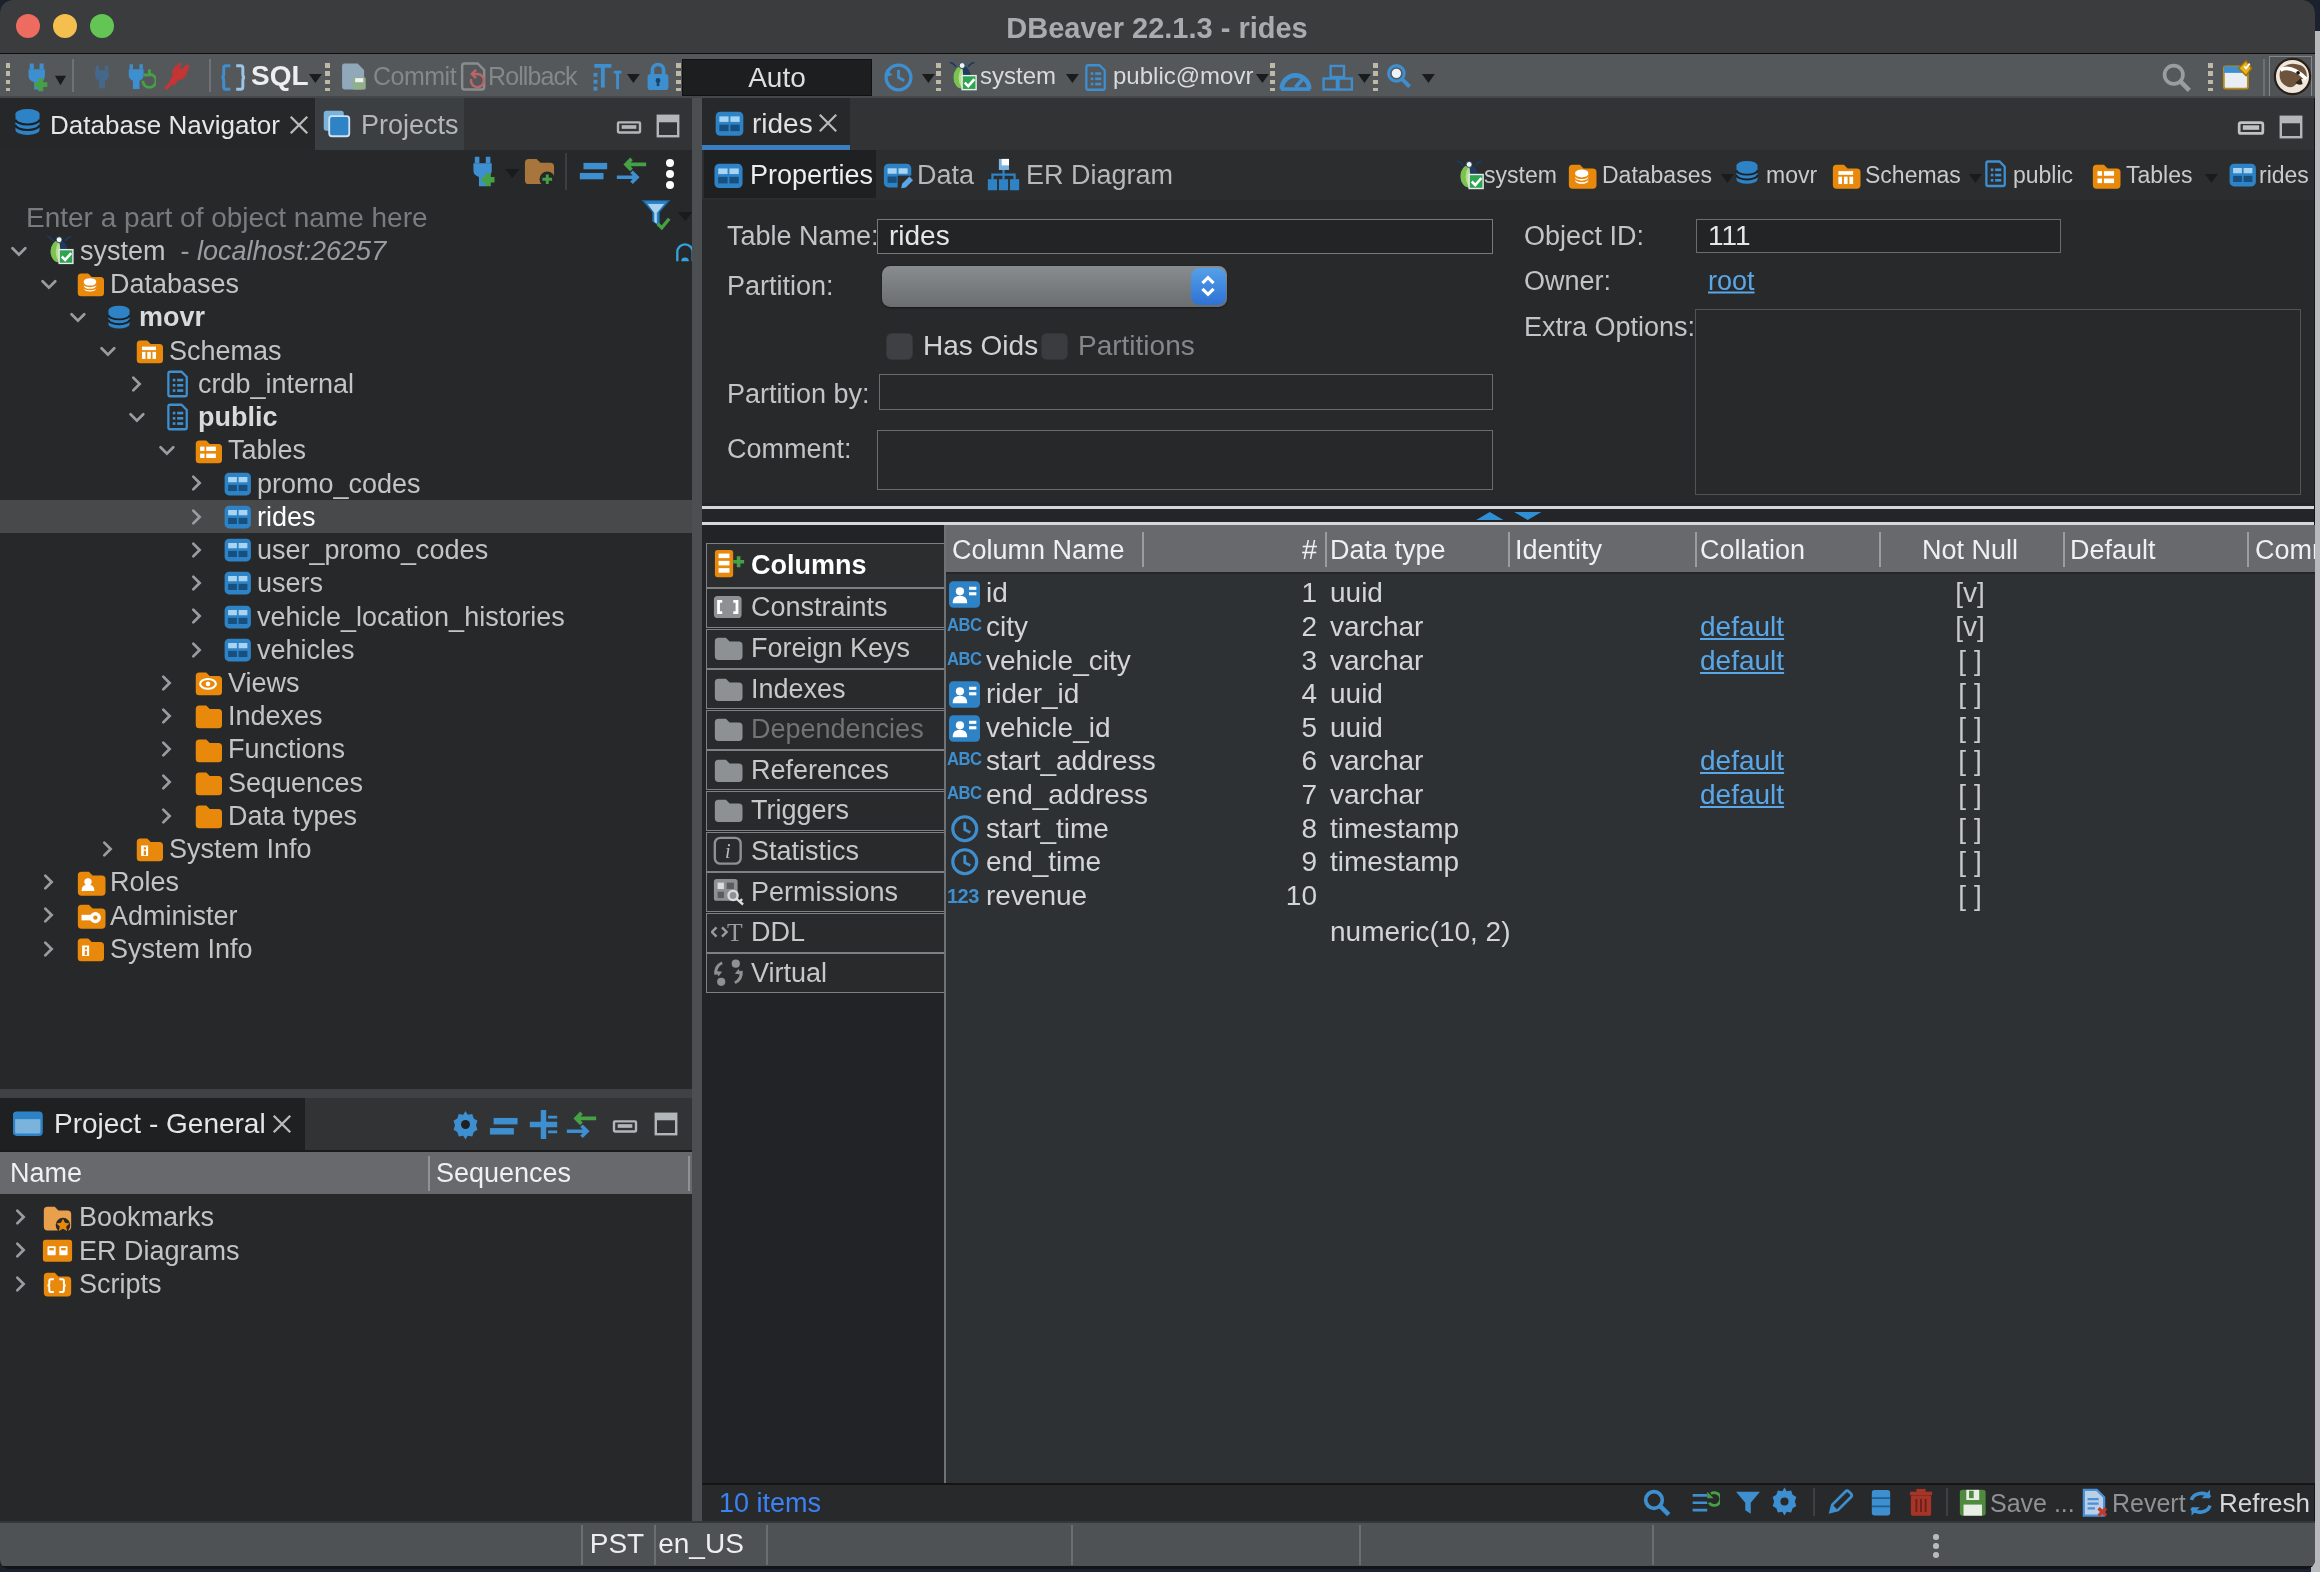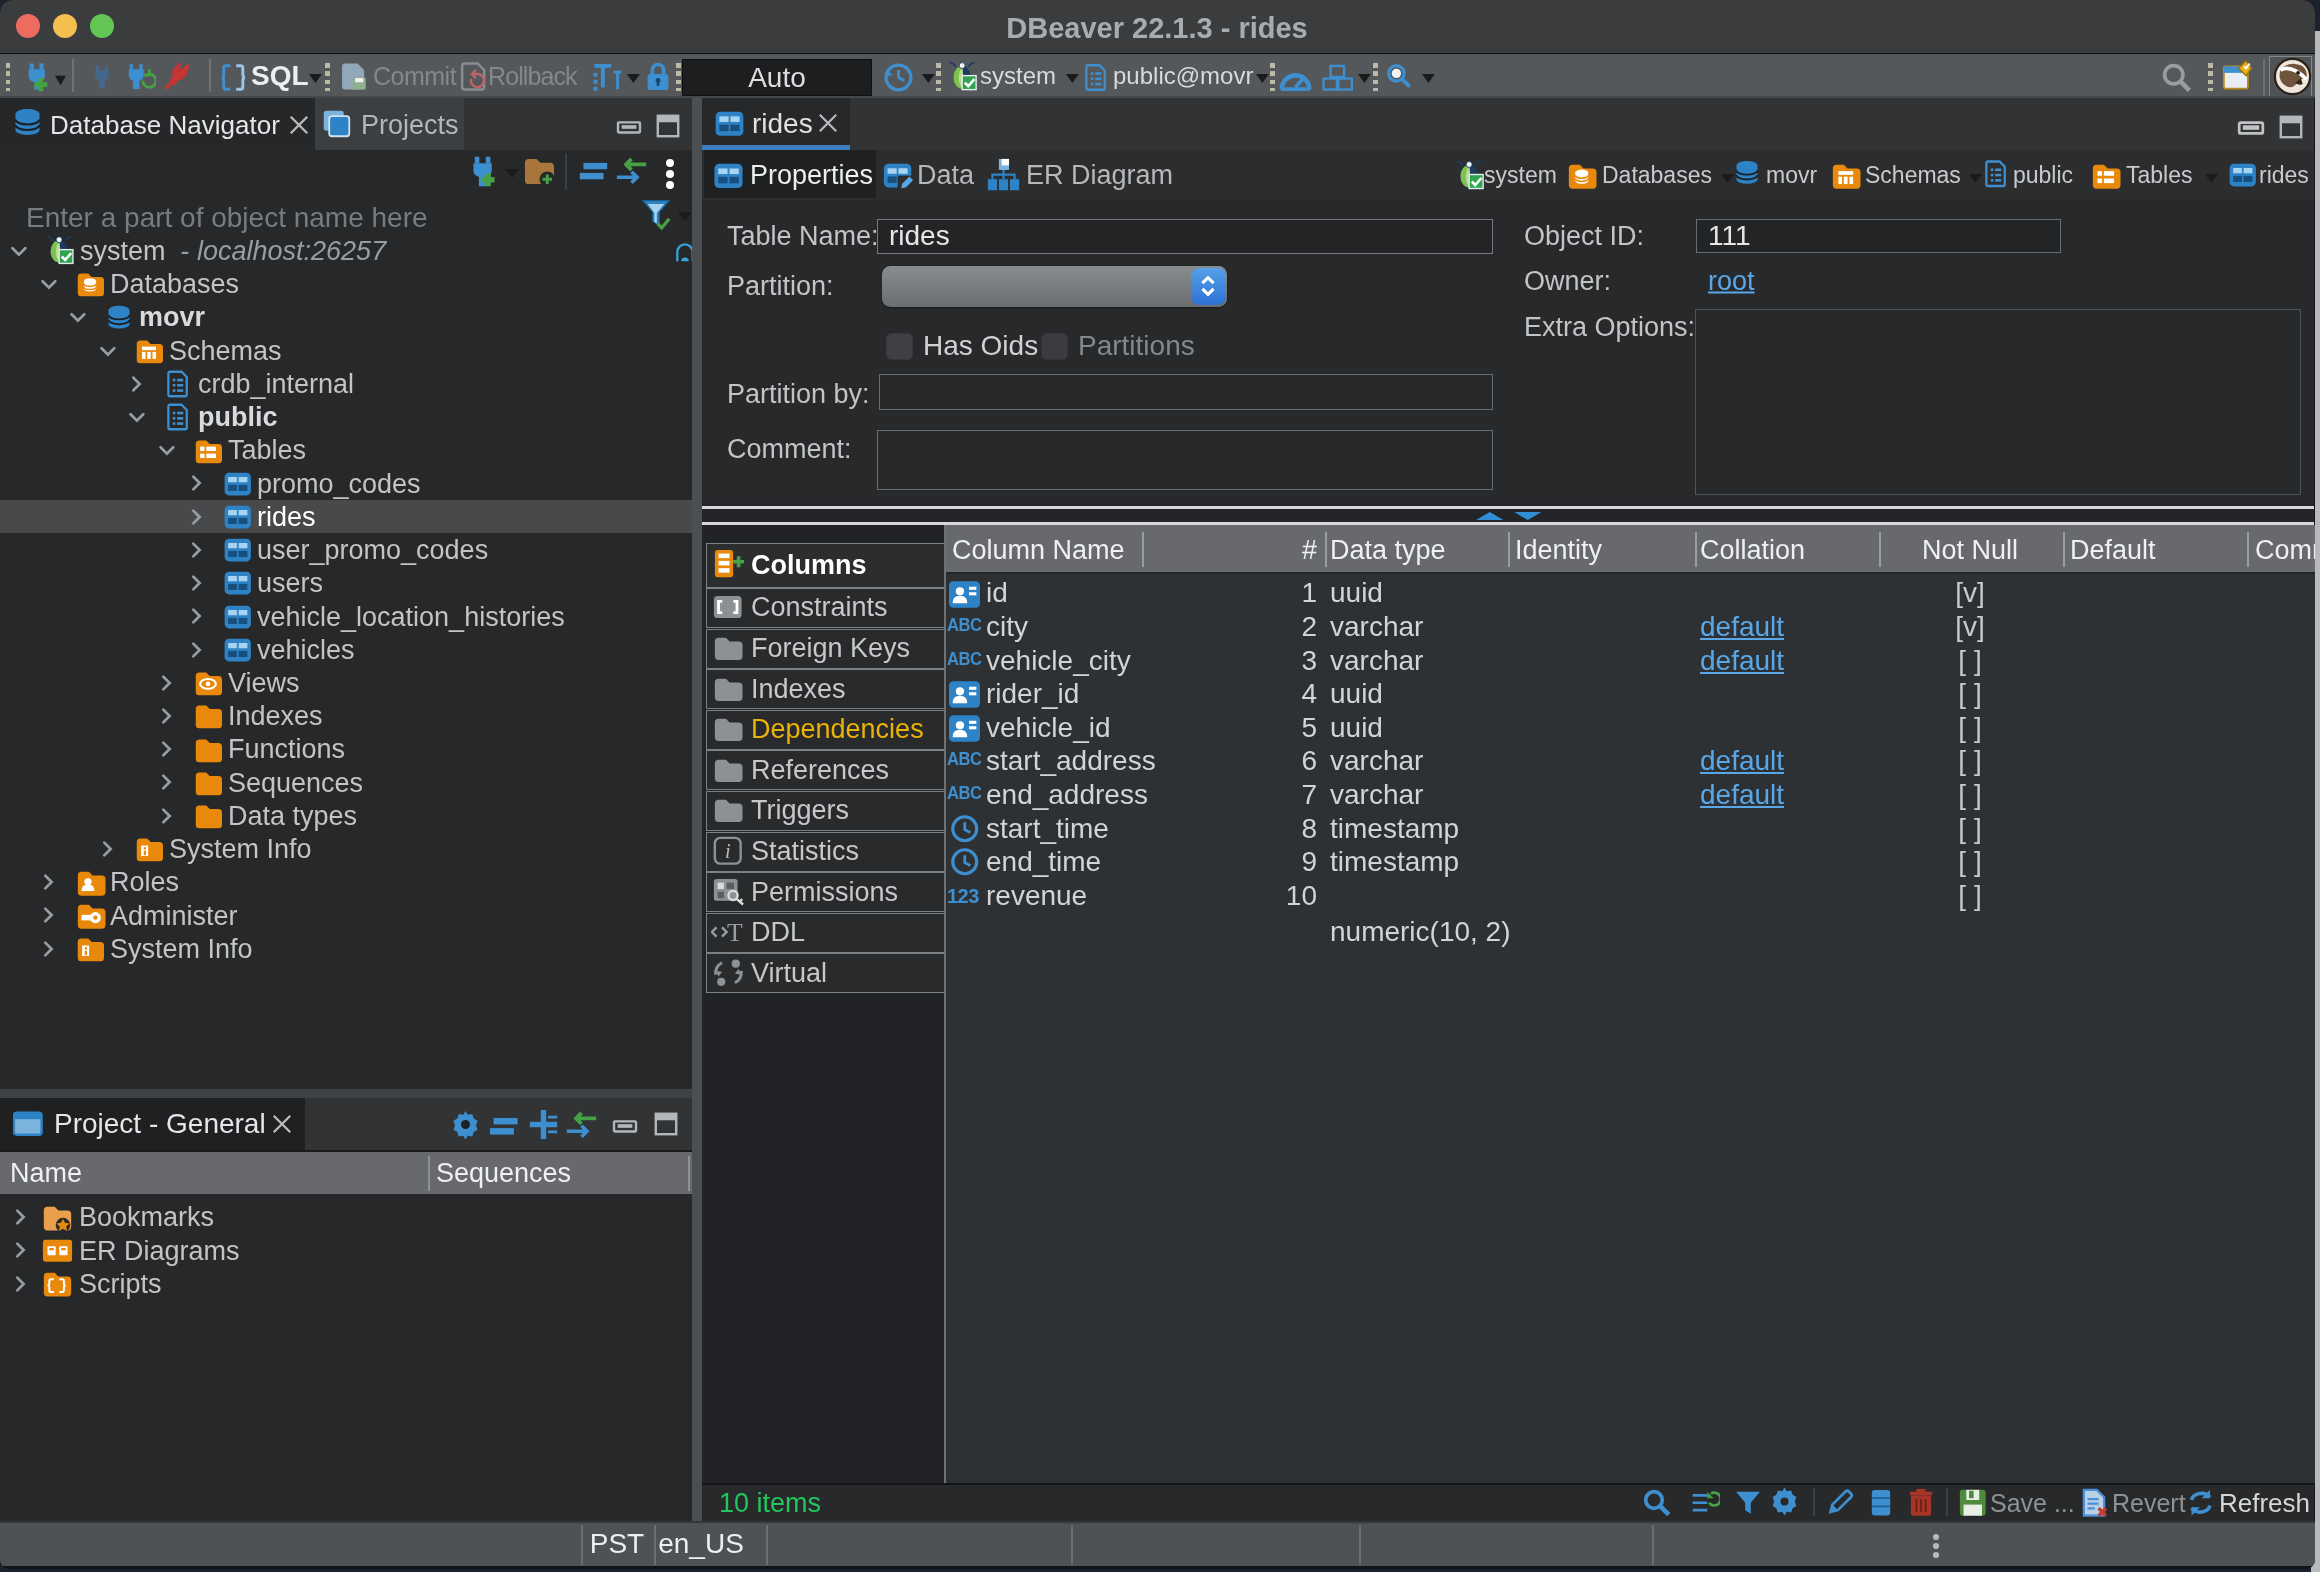--- a/index.html
+++ b/index.html
@@ -713,21 +713,21 @@
 <div style="position:absolute;left:751px;top:648px;font-size:27px;color:#c6c8ca;font-weight:400;white-space:nowrap;line-height:0;"><span style="line-height:normal;display:inline-block;transform:translateY(-50%)">Foreign Keys</span></div>
 <div style="position:absolute;left:706px;top:669px;width:238px;height:40px;background:#292a2c;border:0.9px solid #7e8183;border-right:none"></div>
 <svg style="position:absolute;left:713px;top:675px" width="29.5" height="28" viewBox="0 0 32 30">
       <path d="M2 8 q0 -4 4 -4 h8 l4 4 h10 q4 0 4 4 v12 q0 4 -4 4 h-22 q-4 0 -4 -4 z" fill="#8e9193"></path>
     </svg>
 <div style="position:absolute;left:751px;top:689px;font-size:27px;color:#c6c8ca;font-weight:400;white-space:nowrap;line-height:0;"><span style="line-height:normal;display:inline-block;transform:translateY(-50%)">Indexes</span></div>
 <div style="position:absolute;left:706px;top:710px;width:238px;height:40px;background:#292a2c;border:0.9px solid #7e8183;border-right:none"></div>
 <svg style="position:absolute;left:713px;top:715px" width="29.5" height="28" viewBox="0 0 32 30">
       <path d="M2 8 q0 -4 4 -4 h8 l4 4 h10 q4 0 4 4 v12 q0 4 -4 4 h-22 q-4 0 -4 -4 z" fill="#8e9193"></path>
     </svg>
-<div style="position:absolute;left:751px;top:729px;font-size:27px;color:#eab308;font-weight:400;white-space:nowrap;line-height:0;"><span style="line-height:normal;display:inline-block;transform:translateY(-50%)">Dependencies</span></div>
+<div style="position:absolute;left:751px;top:729px;font-size:27px;color:#737373;font-weight:400;white-space:nowrap;line-height:0;"><span style="line-height:normal;display:inline-block;transform:translateY(-50%)">Dependencies</span></div>
 <div style="position:absolute;left:706px;top:750px;width:238px;height:40px;background:#292a2c;border:0.9px solid #7e8183;border-right:none"></div>
 <svg style="position:absolute;left:713px;top:756px" width="29.5" height="28" viewBox="0 0 32 30">
       <path d="M2 8 q0 -4 4 -4 h8 l4 4 h10 q4 0 4 4 v12 q0 4 -4 4 h-22 q-4 0 -4 -4 z" fill="#8e9193"></path>
     </svg>
 <div style="position:absolute;left:751px;top:770px;font-size:27px;color:#c6c8ca;font-weight:400;white-space:nowrap;line-height:0;"><span style="line-height:normal;display:inline-block;transform:translateY(-50%)">References</span></div>
 <div style="position:absolute;left:706px;top:791px;width:238px;height:40px;background:#292a2c;border:0.9px solid #7e8183;border-right:none"></div>
 <svg style="position:absolute;left:713px;top:796px" width="29.5" height="28" viewBox="0 0 32 30">
       <path d="M2 8 q0 -4 4 -4 h8 l4 4 h10 q4 0 4 4 v12 q0 4 -4 4 h-22 q-4 0 -4 -4 z" fill="#8e9193"></path>
     </svg>
 <div style="position:absolute;left:751px;top:810px;font-size:27px;color:#c6c8ca;font-weight:400;white-space:nowrap;line-height:0;"><span style="line-height:normal;display:inline-block;transform:translateY(-50%)">Triggers</span></div>
@@ -834,21 +834,21 @@
 <div style="position:absolute;left:1317px;top:862px;font-size:28px;color:#d2d4d6;font-weight:400;white-space:nowrap;line-height:0;transform:translateX(-100%);"><span style="line-height:normal;display:inline-block;transform:translateY(-50%)">9</span></div>
 <div style="position:absolute;left:1330px;top:862px;font-size:28px;color:#d2d4d6;font-weight:400;white-space:nowrap;line-height:0;"><span style="line-height:normal;display:inline-block;transform:translateY(-50%)">timestamp</span></div>
 <div style="position:absolute;left:1970px;top:862px;font-size:28px;color:#c8cacc;font-weight:400;white-space:nowrap;line-height:0;transform:translateX(-50%);"><span style="line-height:normal;display:inline-block;transform:translateY(-50%)">[ ]</span></div>
 <div style="position:absolute;left:947px;top:896px;font-size:20px;color:#3e8fd0;font-weight:700;white-space:nowrap;line-height:0;letter-spacing:-0.5px"><span style="line-height:normal;display:inline-block;transform:translateY(-50%)">123</span></div>
 <div style="position:absolute;left:986px;top:896px;font-size:28px;color:#d2d4d6;font-weight:400;white-space:nowrap;line-height:0;"><span style="line-height:normal;display:inline-block;transform:translateY(-50%)">revenue</span></div>
 <div style="position:absolute;left:1317px;top:896px;font-size:28px;color:#d2d4d6;font-weight:400;white-space:nowrap;line-height:0;transform:translateX(-100%);"><span style="line-height:normal;display:inline-block;transform:translateY(-50%)">10</span></div>
 <div style="position:absolute;left:1330px;top:932px;font-size:28px;color:#d2d4d6;font-weight:400;white-space:nowrap;line-height:0;"><span style="line-height:normal;display:inline-block;transform:translateY(-50%)">numeric(10, 2)</span></div>
 <div style="position:absolute;left:1970px;top:896px;font-size:28px;color:#c8cacc;font-weight:400;white-space:nowrap;line-height:0;transform:translateX(-50%);"><span style="line-height:normal;display:inline-block;transform:translateY(-50%)">[ ]</span></div>
 <div style="position:absolute;left:702px;top:1483px;width:1612px;height:1.8px;background:#141517"></div>
 <div style="position:absolute;left:702px;top:1485px;width:1612px;height:36px;background:#28292a"></div>
-<div style="position:absolute;left:719px;top:1503px;font-size:27px;color:#22c55e;font-weight:400;white-space:nowrap;line-height:0;"><span style="line-height:normal;display:inline-block;transform:translateY(-50%)">10 items</span></div>
+<div style="position:absolute;left:719px;top:1503px;font-size:27px;color:#3b82f6;font-weight:400;white-space:nowrap;line-height:0;"><span style="line-height:normal;display:inline-block;transform:translateY(-50%)">10 items</span></div>
 <svg style="position:absolute;left:1642px;top:1488px" width="29.5" height="29.5" viewBox="0 0 32 32">
       <circle cx="13" cy="13" r="9" fill="none" stroke="#3e8fd0" stroke-width="4"></circle>
       <path d="M20 20 l9 9" stroke="#3e8fd0" stroke-width="5"></path>
     </svg>
 <svg style="position:absolute;left:1689px;top:1488px" width="31" height="29.5" viewBox="0 0 34 32">
       <path d="M4 8 h16 M4 16 h16 M4 24 h16" stroke="#3e8fd0" stroke-width="3"></path>
       <path d="M24 6 a7 7 0 1 1 -2 10" stroke="#46a046" stroke-width="3" fill="none"></path>
       <path d="M20 4 v7 h7" fill="#46a046"></path>
     </svg>
 <svg style="position:absolute;left:1734px;top:1488px" width="28" height="29.5" viewBox="0 0 30 32">

